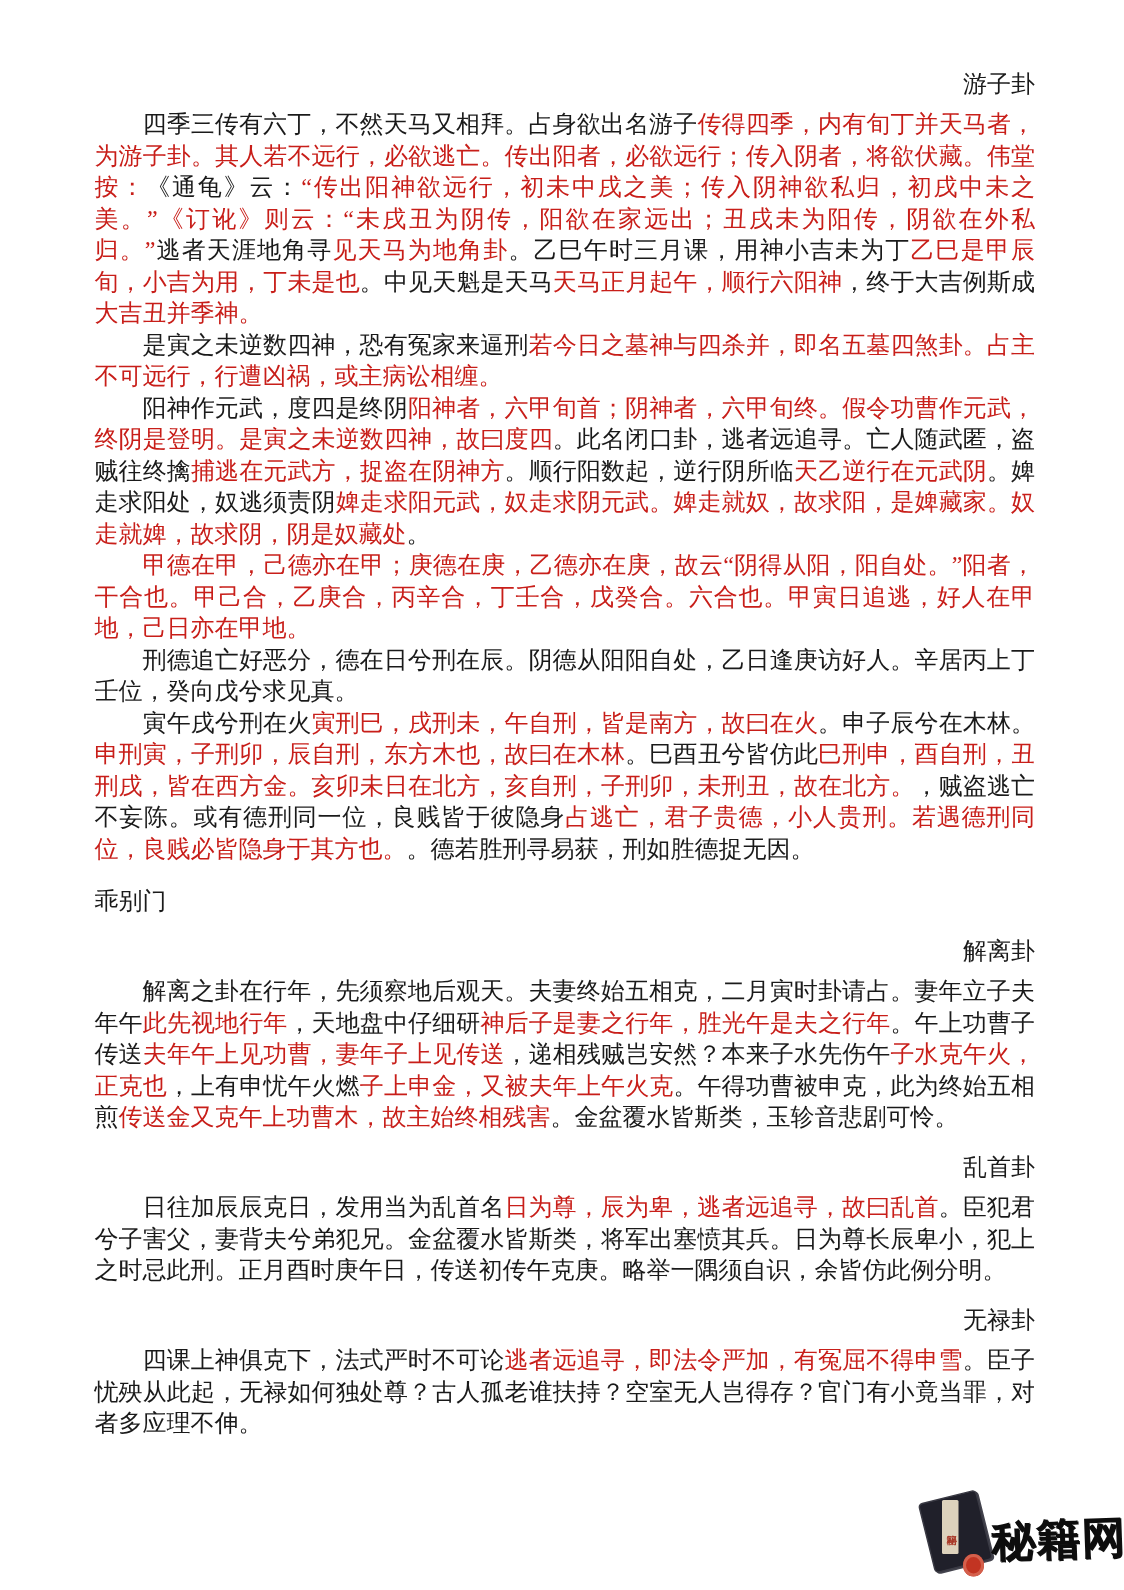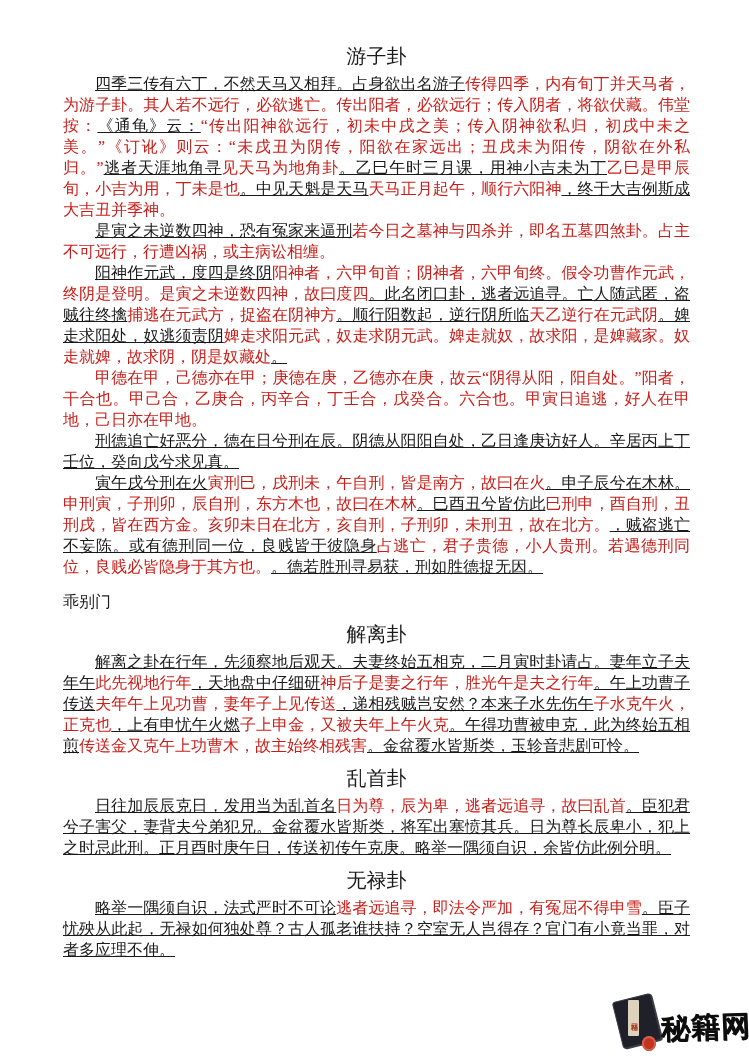--- a/index.html
+++ b/index.html
@@ -21,37 +21,37 @@
   .content {
     position: absolute;
     top: 46px;
     left: 63px;
     width: 627px;
     font-size: 16px;
     line-height: 21px;
     text-align: justify;
   }
   .section-heading {
-    font-size: 20px;
+    font-size: 16px;
     font-weight: normal;
     margin: 12px 0 6px 0;
-    text-align: center;
+    text-align: right;
   }
   .section-heading:first-child { margin-top: 0; }
   .center-heading {
     font-size: 16px;
     font-weight: normal;
     margin: 14px 0 8px 0;
     text-align: left;
   }
   p.para {
     margin: 0;
     text-indent: 2em;
   }
-  .seg-black { color: #1a1a1a; text-decoration: underline; }
+  .seg-black { color: #1a1a1a; }
   .seg-red { color: var(--accent-red, #c81e19); }
 
   
   .watermark {
     position: absolute;
     right: 2px;
     bottom: 4px;
     width: 136px;
     height: 60px;
   }
@@ -120,21 +120,21 @@
       <p class="para"><span class="seg-black">阳神作元武，度四是终阴</span><span class="seg-red">阳神者，六甲旬首；阴神者，六甲旬终。假令功曹作元武，终阴是登明。是寅之未逆数四神，故曰度四</span><span class="seg-black">。此名闭口卦，逃者远追寻。亡人随武匿，盗贼往终擒</span><span class="seg-red">捕逃在元武方，捉盗在阴神方</span><span class="seg-black">。顺行阳数起，逆行阴所临</span><span class="seg-red">天乙逆行在元武阴</span><span class="seg-black">。婢走求阳处，奴逃须责阴</span><span class="seg-red">婢走求阳元武，奴走求阴元武。婢走就奴，故求阳，是婢藏家。奴走就婢，故求阴，阴是奴藏处</span><span class="seg-black">。</span></p>
       <p class="para"><span class="seg-red">甲德在甲，己德亦在甲；庚德在庚，乙德亦在庚，故云“阴得从阳，阳自处。”阳者，干合也。甲己合，乙庚合，丙辛合，丁壬合，戊癸合。六合也。甲寅日追逃，好人在甲地，己日亦在甲地。</span></p>
       <p class="para"><span class="seg-black">刑德追亡好恶分，德在日兮刑在辰。阴德从阳阳自处，乙日逢庚访好人。辛居丙上丁壬位，癸向戊兮求见真。</span></p>
       <p class="para"><span class="seg-black">寅午戌兮刑在火</span><span class="seg-red">寅刑巳，戌刑未，午自刑，皆是南方，故曰在火</span><span class="seg-black">。申子辰兮在木林。</span><span class="seg-red">申刑寅，子刑卯，辰自刑，东方木也，故曰在木林</span><span class="seg-black">。巳酉丑兮皆仿此</span><span class="seg-red">巳刑申，酉自刑，丑刑戌，皆在西方金。亥卯未日在北方，亥自刑，子刑卯，未刑丑，故在北方。</span><span class="seg-black">，贼盗逃亡不妄陈。或有德刑同一位，良贱皆于彼隐身</span><span class="seg-red">占逃亡，君子贵德，小人贵刑。若遇德刑同位，良贱必皆隐身于其方也。</span><span class="seg-black">。德若胜刑寻易获，刑如胜德捉无因。</span></p>
       <div class="center-heading">乖别门</div>
       <div class="section-heading">解离卦</div>
       <p class="para"><span class="seg-black">解离之卦在行年，先须察地后观天。夫妻终始五相克，二月寅时卦请占。妻年立子夫年午</span><span class="seg-red">此先视地行年</span><span class="seg-black">，天地盘中仔细研</span><span class="seg-red">神后子是妻之行年，胜光午是夫之行年</span><span class="seg-black">。午上功曹子传送</span><span class="seg-red">夫年午上见功曹，妻年子上见传送</span><span class="seg-black">，递相残贼岂安然？本来子水先伤午</span><span class="seg-red">子水克午火，正克也</span><span class="seg-black">，上有申忧午火燃</span><span class="seg-red">子上申金，又被夫年上午火克</span><span class="seg-black">。午得功曹被申克，此为终始五相煎</span><span class="seg-red">传送金又克午上功曹木，故主始终相残害</span><span class="seg-black">。金盆覆水皆斯类，玉轸音悲剧可怜。</span></p>
       <div class="section-heading">乱首卦</div>
       <p class="para"><span class="seg-black">日往加辰辰克日，发用当为乱首名</span><span class="seg-red">日为尊，辰为卑，逃者远追寻，故曰乱首</span><span class="seg-black">。臣犯君兮子害父，妻背夫兮弟犯兄。金盆覆水皆斯类，将军出塞愤其兵。日为尊长辰卑小，犯上之时忌此刑。正月酉时庚午日，传送初传午克庚。略举一隅须自识，余皆仿此例分明。</span></p>
       <div class="section-heading">无禄卦</div>
-      <p class="para"><span class="seg-black">略举一隅须自识，法式严时不可论</span><span class="seg-red">逃者远追寻，即法令严加，有冤屈不得申雪</span><span class="seg-black">。臣子忧殃从此起，无禄如何独处尊？古人孤老谁扶持？空室无人岂得存？官门有小竟当罪，对者多应理不伸。</span></p>
+      <p class="para"><span class="seg-black">四课上神俱克下，法式严时不可论</span><span class="seg-red">逃者远追寻，即法令严加，有冤屈不得申雪</span><span class="seg-black">。臣子忧殃从此起，无禄如何独处尊？古人孤老谁扶持？空室无人岂得存？官门有小竟当罪，对者多应理不伸。</span></p>
     </div>
 
   <div class="watermark">
     <div class="wm-book"></div>
     <div class="wm-book-label">秘籍网</div>
     <div class="wm-seal"></div>
     <div class="wm-text">秘籍网</div>
   </div>
 
 </div>

